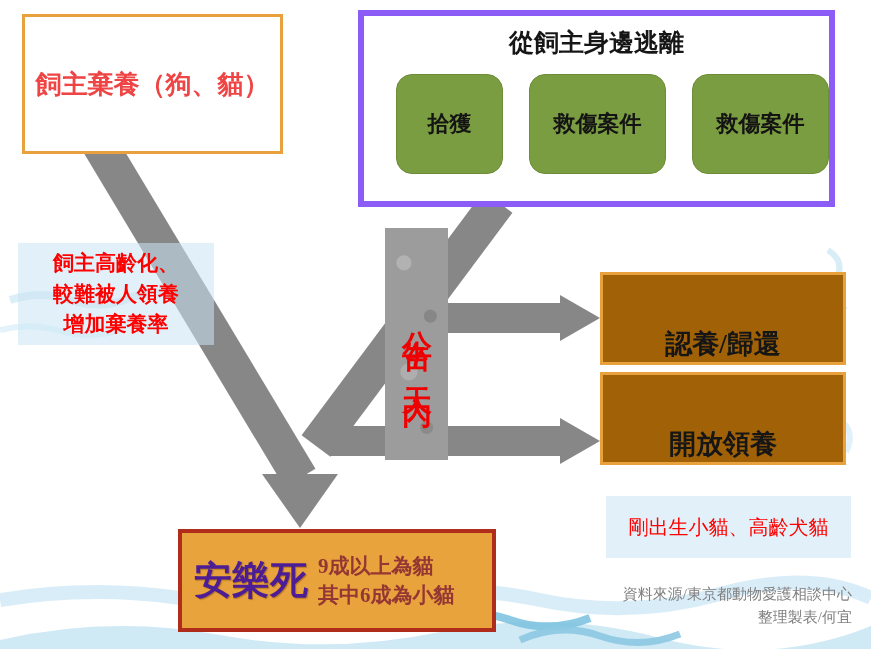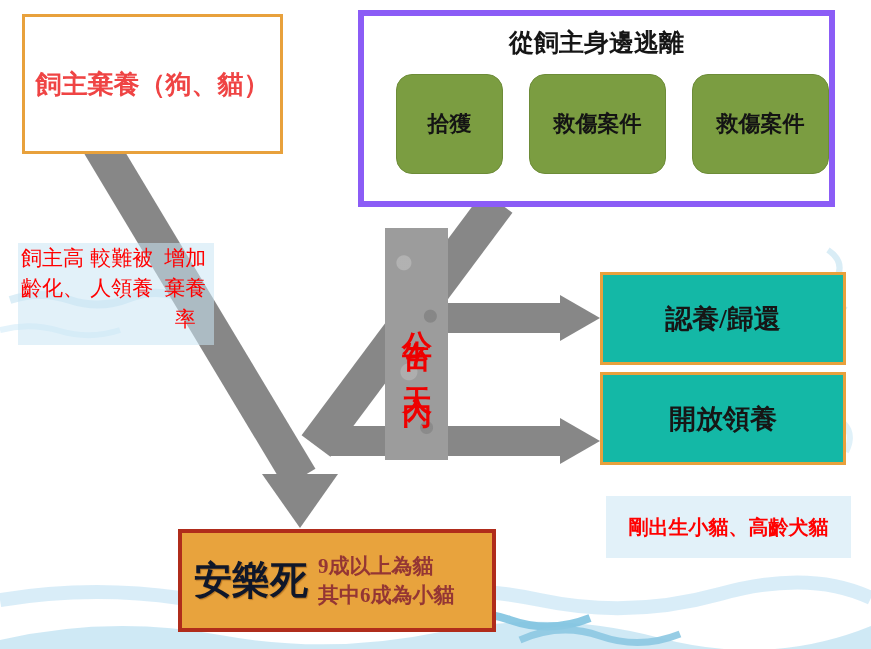--- a/index.html
+++ b/index.html
@@ -39,22 +39,22 @@
     background:#7B9D41; border:1px solid #6d8c38; border-radius:16px;
     height:100px; display:flex; align-items:center; justify-content:center;
     font-size:22px; font-weight:bold; color:#141414;
   }
   .gw1 { width:107px; } .gw2 { width:137px; } .gw3 { width:137px; }
 
   
   .note-left {
     left:18px; top:243px; width:196px; height:102px;
     background:rgba(202,230,244,0.55);
-    color:#FF0000; font-size:21px; font-weight:normal;
-    display:flex; justify-content:center;
+    color:#FF0000; font-size:21px; font-weight:bold;
+    display:flex; flex-direction:column; justify-content:center;
     text-align:center; line-height:1.45;
   }
 
   
   .box-notice {
     left:385px; top:228px; width:63px; height:232px;
     background-color:#9c9c9c;
     background-image:
       radial-gradient(circle at 30% 15%, rgba(255,255,255,.22) 0 7px, rgba(255,255,255,0) 8px),
       radial-gradient(circle at 72% 38%, rgba(60,60,60,.22) 0 6px, rgba(60,60,60,0) 7px),
@@ -63,44 +63,44 @@
     display:flex; align-items:center; justify-content:center;
   }
   .notice-text {
     writing-mode:vertical-rl; text-orientation:upright;
     color:#EE0000; font-size:30px; font-weight:bold; letter-spacing:9px;
   }
 
   
   .box-adopt, .box-open {
     width:246px; height:93px; left:600px;
-    background:#14b8a6; border:3px solid #E8A13C;
-    display:flex; align-items:center; justify-content:center;
+    background:#a16207; border:3px solid #E8A13C;
+    display:flex; align-items:flex-end; justify-content:center;
     font-size:27px; font-weight:bold; color:#161616;
   }
   .box-adopt { top:272px; }
   .box-open  { top:372px; }
 
   
   .note-right {
     left:606px; top:496px; width:245px; height:62px;
     background:rgba(202,230,244,0.55);
-    color:#FF0000; font-size:20px; font-weight:bold;
+    color:#FF0000; font-size:20px; font-weight:normal;
     display:flex; flex-direction:column; justify-content:center;
     text-align:center; line-height:1.4;
   }
 
   
   .box-euth {
     left:178px; top:529px; width:318px; height:103px;
     background:#E8A33D; border:4px solid #B02C1B;
     display:flex; align-items:center;
   }
   .euth-title {
-    color:#0f172a; font-size:38px; font-weight:bold; margin-left:12px;
+    color:#4c1d95; font-size:38px; font-weight:bold; margin-left:12px;
     text-shadow:1px 1px 1px rgba(120,60,0,.45);
   }
   .euth-notes {
     margin-left:10px; color:#943634; font-size:21px; font-weight:bold;
     line-height:1.35;
   }
 
   
   .credit {
     left:540px; top:583px; width:312px;
@@ -184,14 +184,18 @@
   </div>
 
   <div class="abs box-euth">
     <span class="euth-title">安樂死</span>
     <div class="euth-notes">
       <div>9成以上為貓</div>
       <div>其中6成為小貓</div>
     </div>
   </div>
 
+  <div class="abs credit">
+    <div>資料來源/東京都動物愛護相談中心</div>
+    <div>整理製表/何宜</div>
+  </div>
 
 </div>
 
 </body></html>

